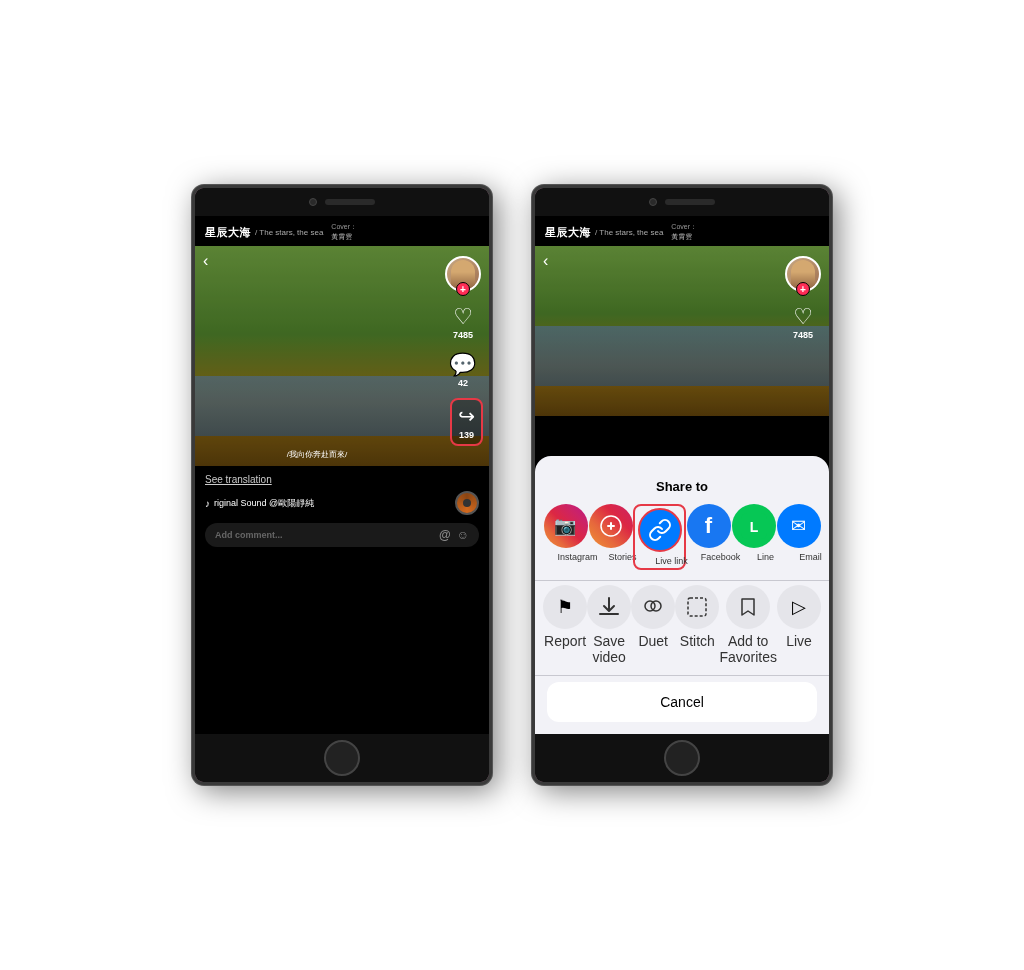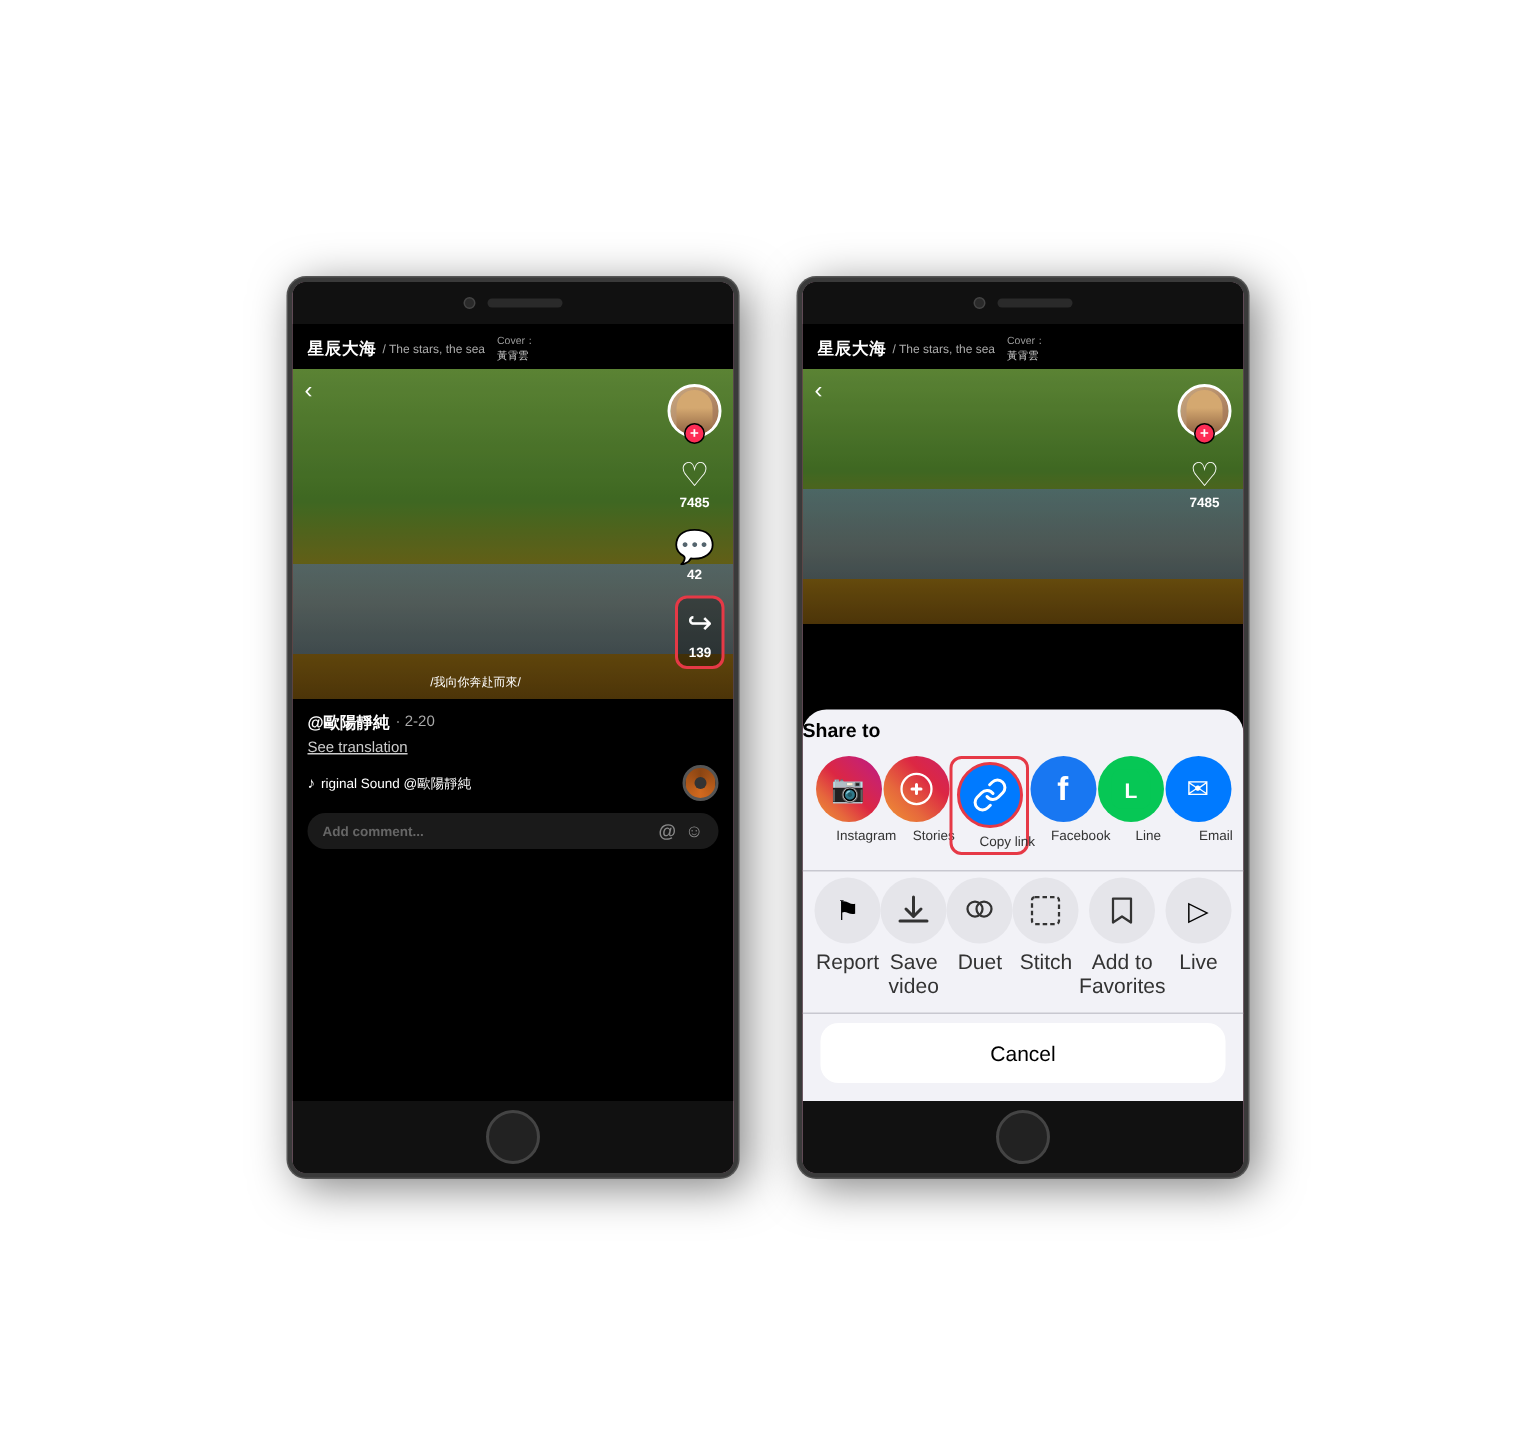--- a/index.html
+++ b/index.html
@@ -344,24 +344,25 @@
       position: absolute;
       bottom: 0;
       left: 0;
       right: 0;
       background: #f2f2f7;
       border-radius: 16px 16px 0 0;
       z-index: 20;
       padding: 0 0 8px 0;
     }
     .share-sheet-title {
+      text-align: center;
       font-size: 13px;
       font-weight: 600;
       color: #000;
-      padding: 6px 0 10px;
+      padding: 23px 0 10px;
     }
     .share-icons-row {
       display: flex;
       gap: 0;
       padding: 0 8px 10px;
       overflow: hidden;
     }
     .share-icon-item {
       display: flex;
       flex-direction: column;
@@ -510,24 +511,20 @@
 
         <div class="share-btn-highlighted">
           <span class="share-icon">↪</span>
           <span class="share-count">139</span>
         </div>
 
         <div class="subtitle-bar">/我向你奔赴而來/</div>
       </div>
 
       <div class="content-area">
-        <div class="user-info-line">
-          <span class="username">@歐陽靜純</span>
-          <span class="post-date">· 2-20</span>
-        </div>
         <span class="see-translation">See translation</span>
         <div class="music-bar">
           <span class="music-note">♪</span>
           <span class="music-text">riginal Sound  @歐陽靜純</span>
           <div class="music-disc">
             <div class="music-disc-inner"></div>
           </div>
         </div>
         <div class="comment-bar">
           <span class="comment-placeholder">Add comment...</span>
@@ -600,21 +597,21 @@
             <span class="share-icon-label">Stories</span>
           </div>
 
           <div class="share-icon-item copy-link-highlighted">
             <div class="copy-link-circle">
               <svg width="24" height="24" viewBox="0 0 24 24" fill="none">
                 <path d="M10 13a5 5 0 007.54.54l3-3a5 5 0 00-7.07-7.07l-1.72 1.71" stroke="white" stroke-width="2" stroke-linecap="round" stroke-linejoin="round"></path>
                 <path d="M14 11a5 5 0 00-7.54-.54l-3 3a5 5 0 007.07 7.07l1.71-1.71" stroke="white" stroke-width="2" stroke-linecap="round" stroke-linejoin="round"></path>
               </svg>
             </div>
-            <span class="share-icon-label">Copy link</span>
+            <span class="share-icon-label">Live link</span>
           </div>
 
           <div class="share-icon-item">
             <div class="share-icon-circle" style="background:#1877F2; color:#fff; font-size:22px; font-weight:900; justify-content:center;">f</div>
             <span class="share-icon-label">Facebook</span>
           </div>
 
           <div class="share-icon-item">
             <div class="share-icon-circle" style="background:#06C755; color:#fff; font-size:18px; font-weight:700;">
               <svg width="26" height="26" viewBox="0 0 26 26" fill="none">

